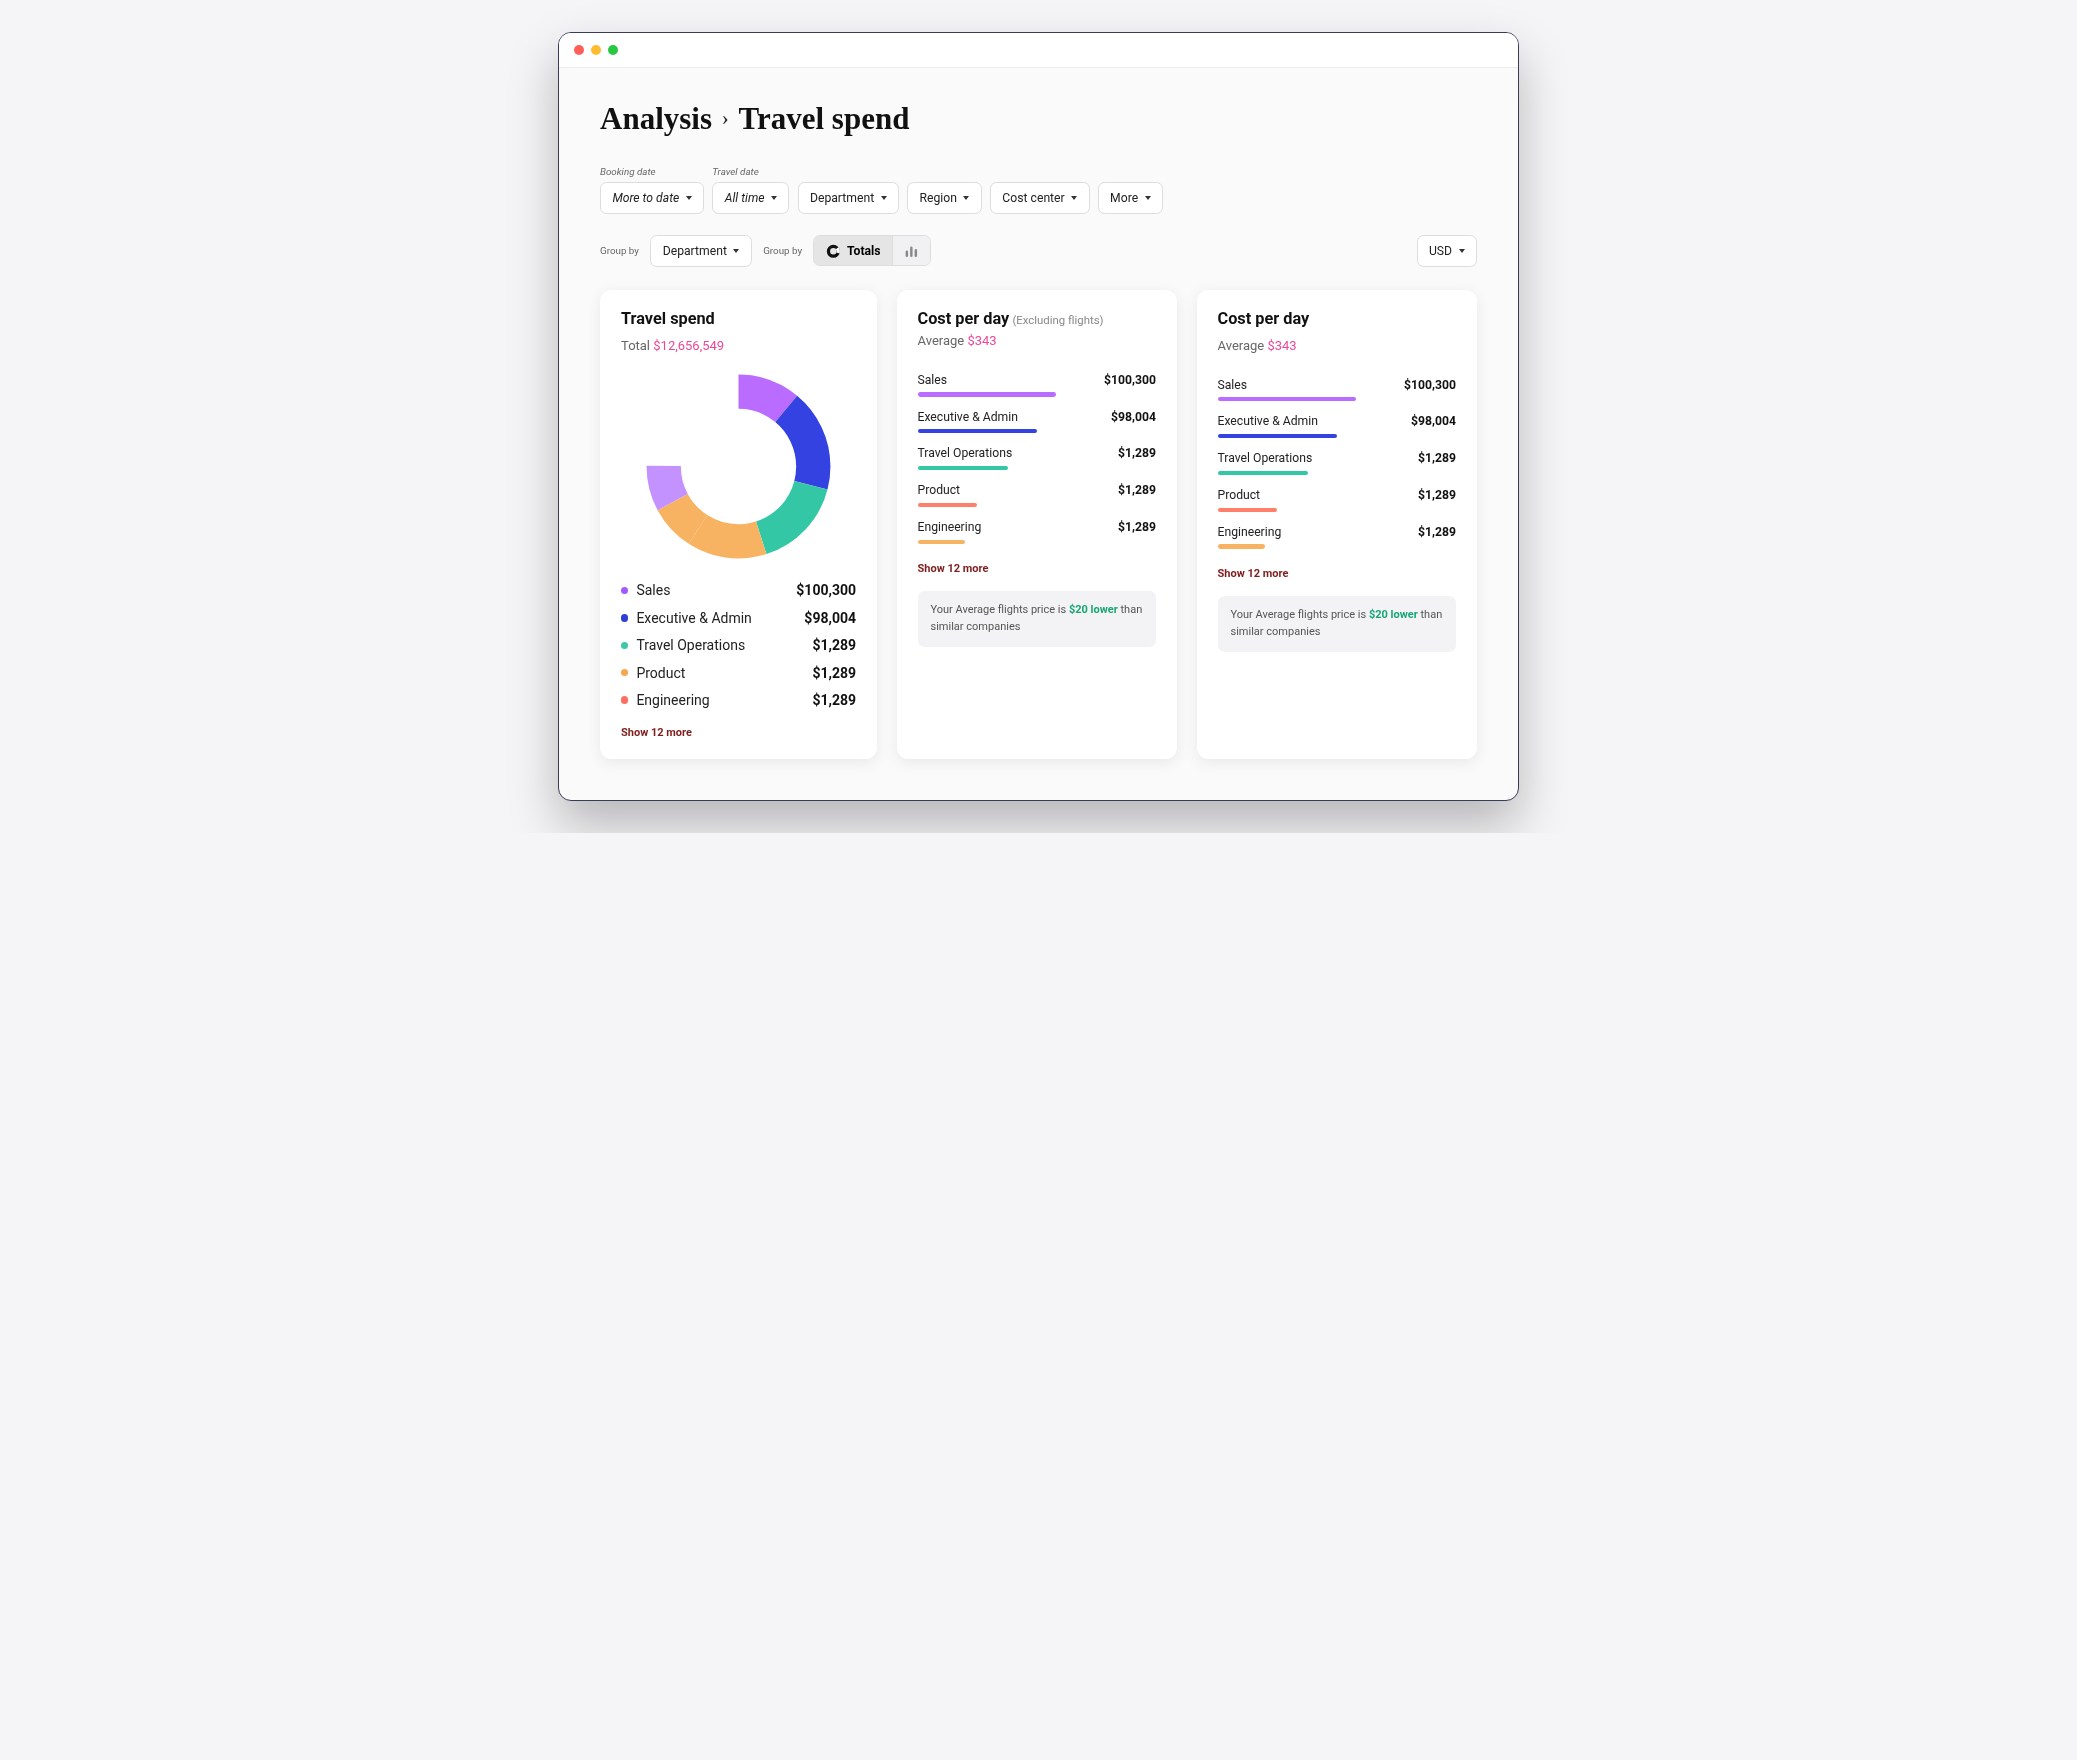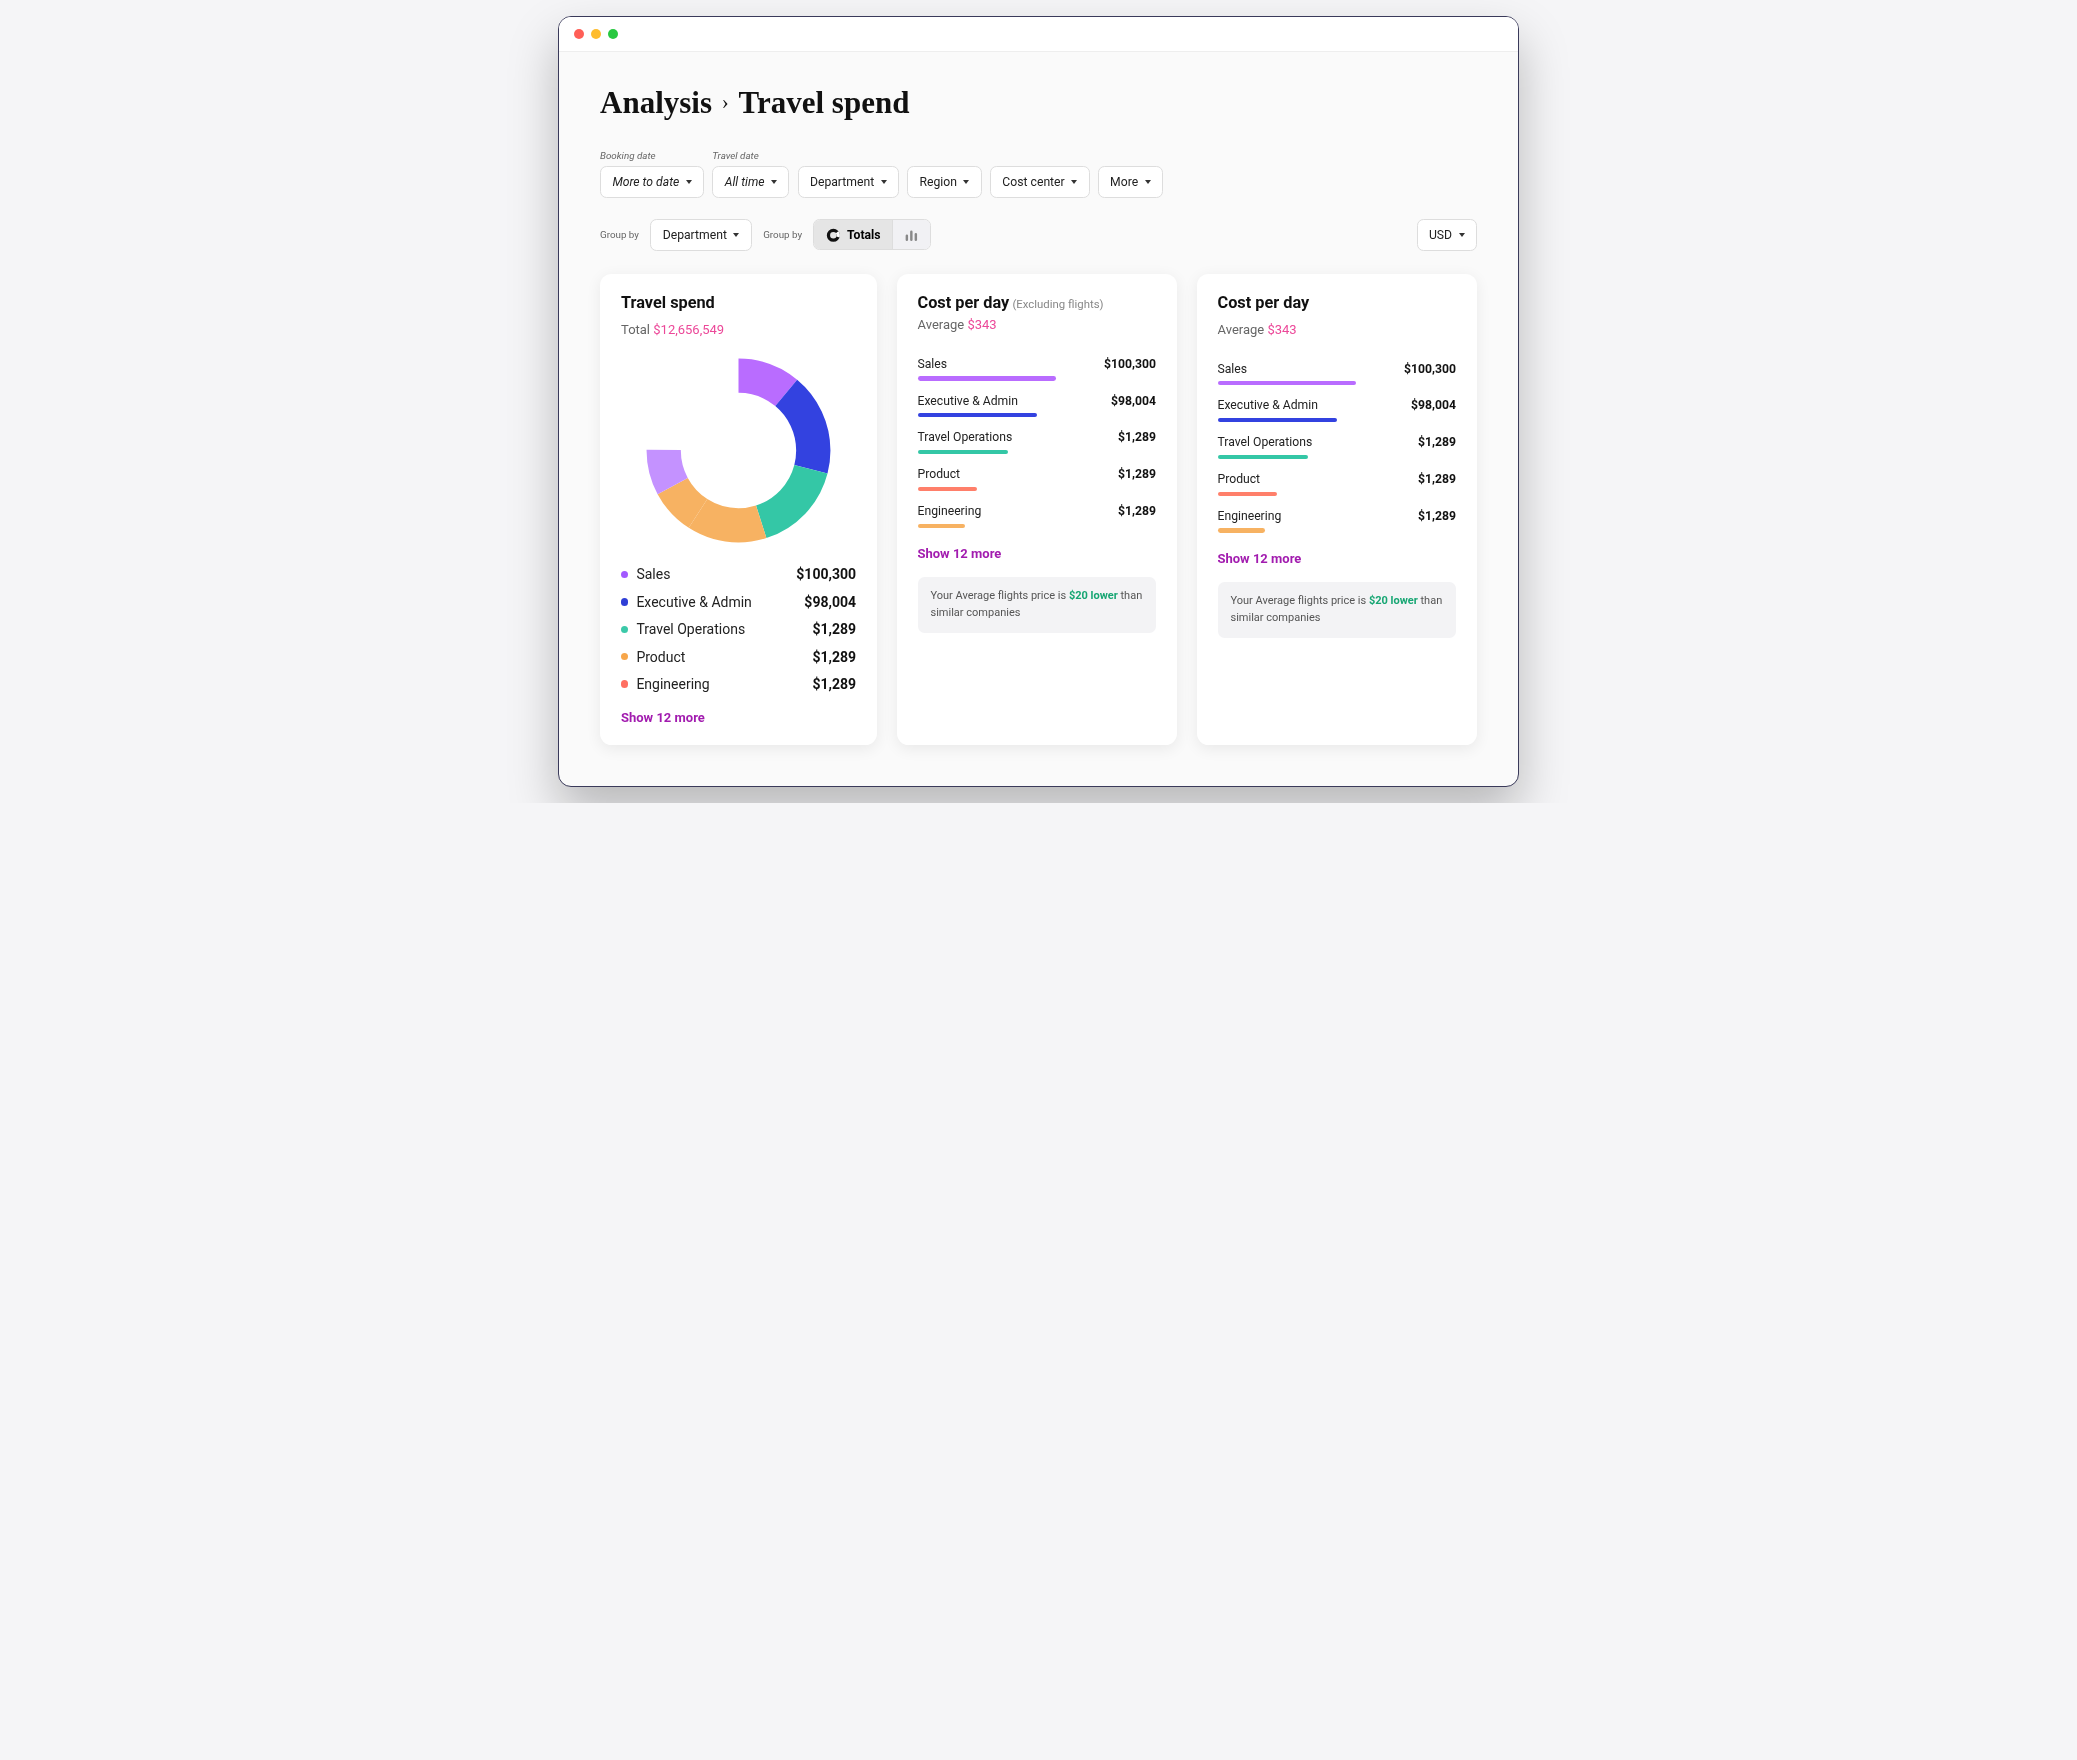--- a/index.html
+++ b/index.html
@@ -8,21 +8,21 @@
   background: #f5f5f7;
   padding: 16.3px;
 }
 .window {
   background: #fafafa;
   border-radius: 13px;
   border: 1.6px solid #3a3a5a;
   overflow: hidden;
   box-shadow: 0 24.4px 49px rgba(0,0,0,0.25);
   max-width: 961px;
-  margin: 0 auto;
+  margin: 16px auto;
 }
 .titlebar {
   background: #fff;
   padding: 11.4px 14.7px;
   display: flex;
   gap: 6.5px;
   border-bottom: 0.8px solid #eee;
 }
 .traffic-dot { width: 10.6px; height: 10.6px; border-radius: 50%; }
 .dot-red { background: #ff5f57; }
@@ -96,21 +96,21 @@
 .legend-row .name { flex: 1; color: #222; }
 .legend-row .val { font-weight: 700; color: #111; }
 
 .deptlist { display: flex; flex-direction: column; gap: 13px; margin-top: 13px; }
 .dept-item {}
 .dept-top { display: flex; justify-content: space-between; align-items: baseline; font-size: 12.2px; }
 .dept-top .name { color: #222; }
 .dept-top .val { font-weight: 700; color: #111; }
 .bar { height: 4.1px; border-radius: 2.4px; margin-top: 5.7px; }
 
-.show-more { color: #a21caf; font-weight: 700; font-size: 13px; margin-top: 18px; cursor: pointer; }
+.show-more { color: #7f1d1d; font-weight: 700; font-size: 11px; margin-top: 18px; cursor: pointer; }
 
 .notice {
   background: #f3f3f5;
   border-radius: 6.5px;
   padding: 11.4px 13px;
   font-size: 11px;
   color: #555;
   margin-top: 16.3px;
   line-height: 1.5;
 }

